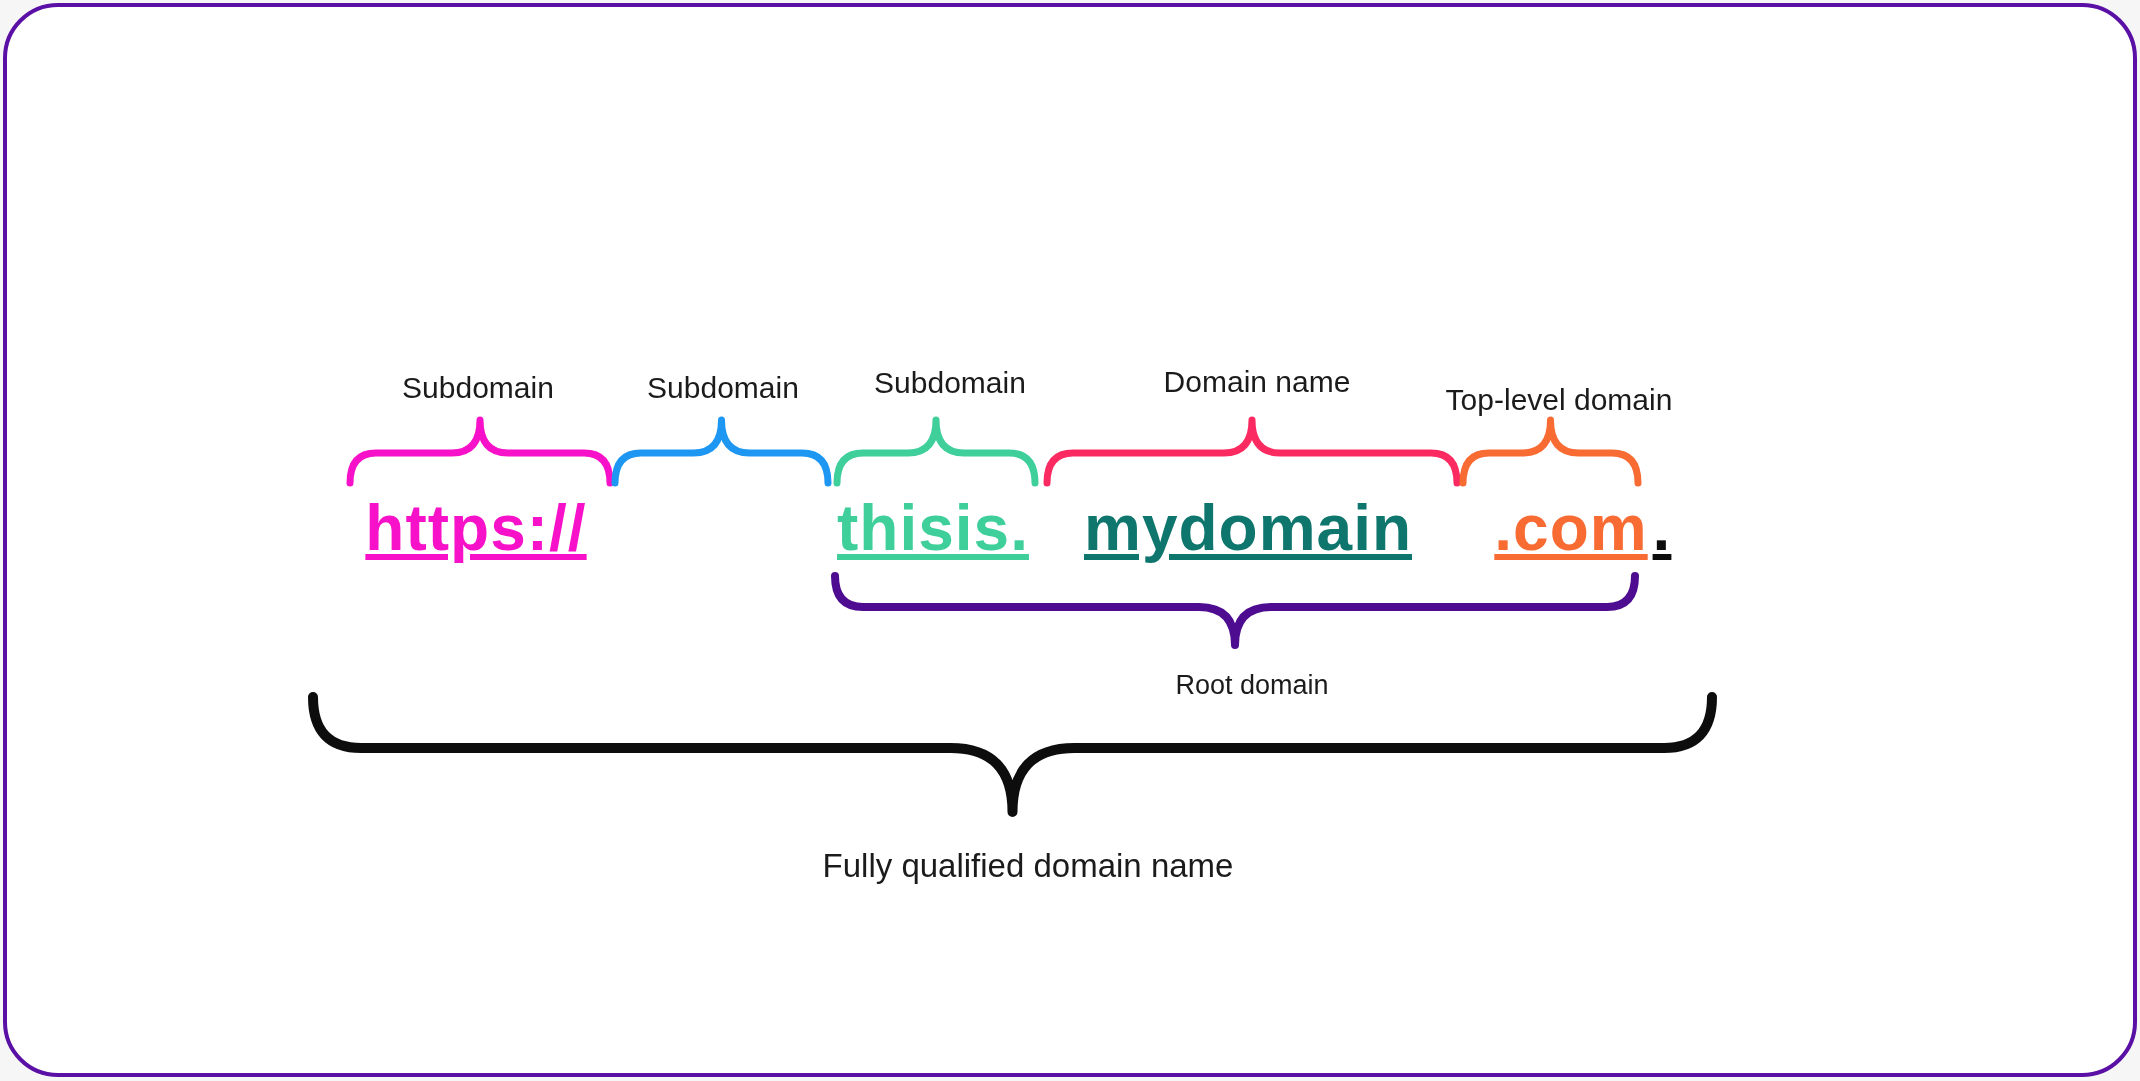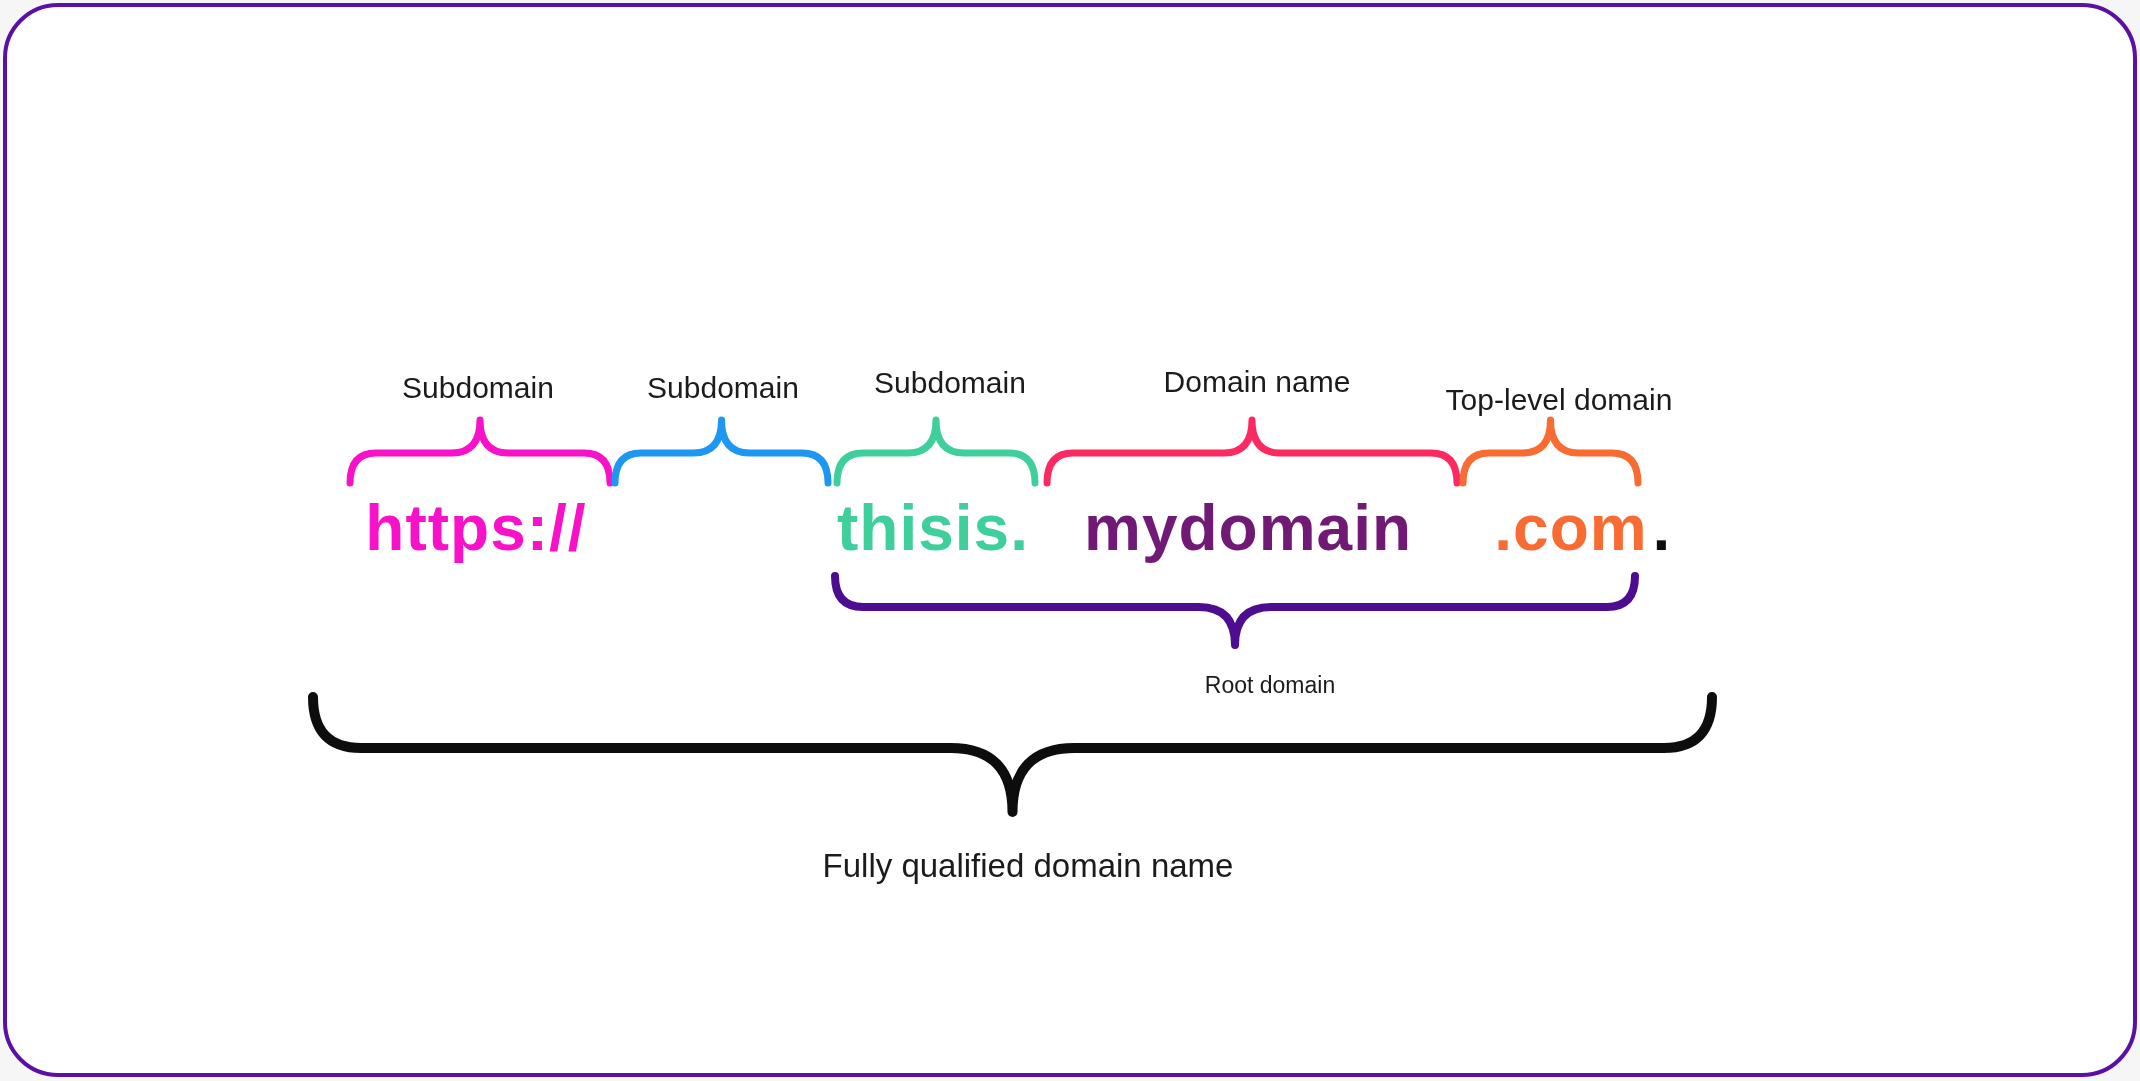--- a/index.html
+++ b/index.html
@@ -31,39 +31,40 @@
     white-space: nowrap;
   }
   .part-text {
     position: absolute;
     transform: translateX(-50%);
     font-size: 64px;
     line-height: 68px;
     font-weight: 700;
     letter-spacing: 1px;
     white-space: nowrap;
+    text-decoration: underline;
   }
   svg.brace {
     position: absolute;
     overflow: visible;
     display: block;
   }
   svg.brace path {
     fill: none;
     stroke: currentColor;
     stroke-linecap: round;
     stroke-linejoin: round;
   }
   .big-label {
     position: absolute;
     transform: translateX(-50%);
     color: #1b1b1b;
     white-space: nowrap;
   }
-  .root-label { font-size: 23px; line-height: 34px; margin-left: 18px; }
+  .root-label { font-size: 27px; line-height: 34px; }
   .fqdn-label { font-size: 33px; line-height: 36px; }
 </style>
 </head>
 <body style="background: rgb(246, 246, 246);">
 
 <div class="card" style="border-color: rgb(90, 15, 165); background: rgb(255, 255, 255);"></div>
 
 <div class="diagram">
 
   <span class="part-label" style="left:478px; top:372px">Subdomain</span>
@@ -83,21 +84,21 @@
     </svg>
   <svg class="brace" style="left: 1047px; top: 420px; color: rgb(251, 43, 98);" width="410" height="63" viewBox="0 0 410 63">
       <path d="M 0 63 Q 0 33 26 33 L 177 33 Q 205 33 205 0 Q 205 33 233 33 L 384 33 Q 410 33 410 63" stroke-width="7"></path>
     </svg>
   <svg class="brace" style="left: 1463px; top: 420px; color: rgb(248, 107, 51);" width="175" height="63" viewBox="0 0 175 63">
       <path d="M 0 63 Q 0 33 26 33 L 59.5 33 Q 87.5 33 87.5 0 Q 87.5 33 115.5 33 L 149 33 Q 175 33 175 63" stroke-width="7"></path>
     </svg>
 
   <span class="part-text" style="left: 476px; top: 494px; color: rgb(247, 17, 201);">https://</span>
   <span class="part-text" style="left: 933px; top: 494px; color: rgb(62, 207, 155); text-align: center;">thisis.</span>
-  <span class="part-text" style="left: 1248px; top: 494px; color: #701a75;">mydomain</span>
+  <span class="part-text" style="left: 1248px; top: 494px; color: #0f766e;">mydomain</span>
   <span class="part-text" style="left: 1547px; top: 494px; color: rgb(248, 107, 51); margin-left: 24px;">.com</span>
   <span class="part-text" style="left: 1662px; top: 494px; color: rgb(13, 13, 13);">.</span>
 
   <svg class="brace" style="left: 835px; top: 576px; color: rgb(78, 12, 144);" width="800" height="69" viewBox="0 0 800 69">
       <path d="M 0 0 Q 0 31 28 31 L 364 31 Q 400 31 400 69 Q 400 31 436 31 L 772 31 Q 800 31 800 0" stroke-width="8"></path>
     </svg>
   <span class="big-label root-label" style="left:1252px; top:668px">Root domain</span>
 
   <svg class="brace" style="left: 313px; top: 697px; color: rgb(13, 13, 13);" width="1399" height="115" viewBox="0 0 1399 115">
       <path d="M 0 0 Q 0 51 48 51 L 637.5 51 Q 699.5 51 699.5 115 Q 699.5 51 761.5 51 L 1351 51 Q 1399 51 1399 0" stroke-width="10"></path>

